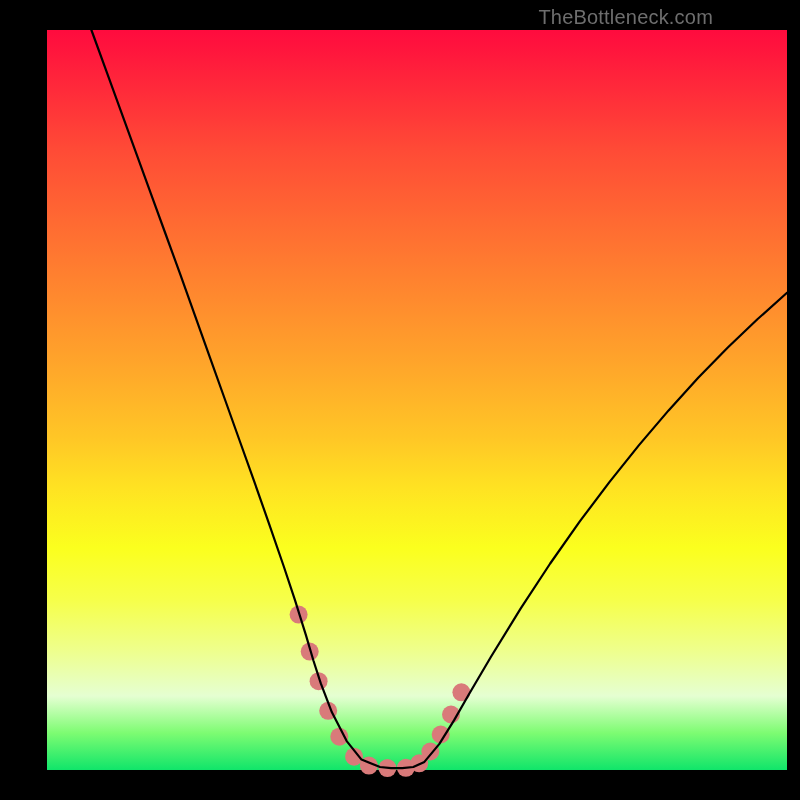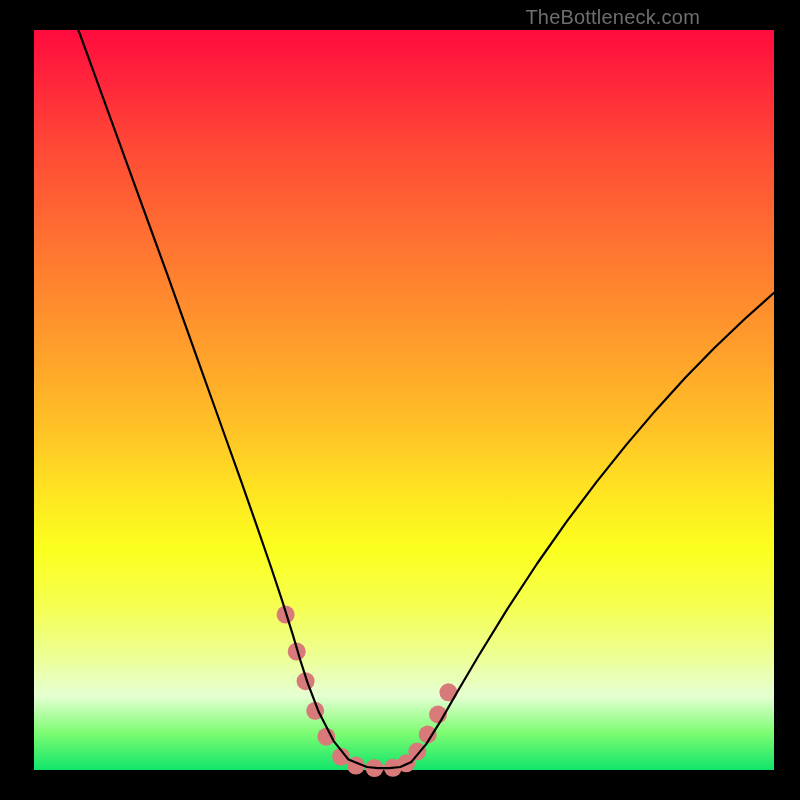--- a/index.html
+++ b/index.html
@@ -6,21 +6,21 @@
     margin: 0;
     padding: 0;
     width: 800px;
     height: 800px;
     background: #000;
     overflow: hidden;
     font-family: Arial, Helvetica, sans-serif;
   }
   .frame {
     position: absolute;
-    left: 4px;
+    left: 17px;
     top: 0;
     width: 712px;
     height: 800px;
     background: #000;
     text-align: right;
   }
   .plot {
     position: absolute;
     left: 30px;
     top: 30px;

